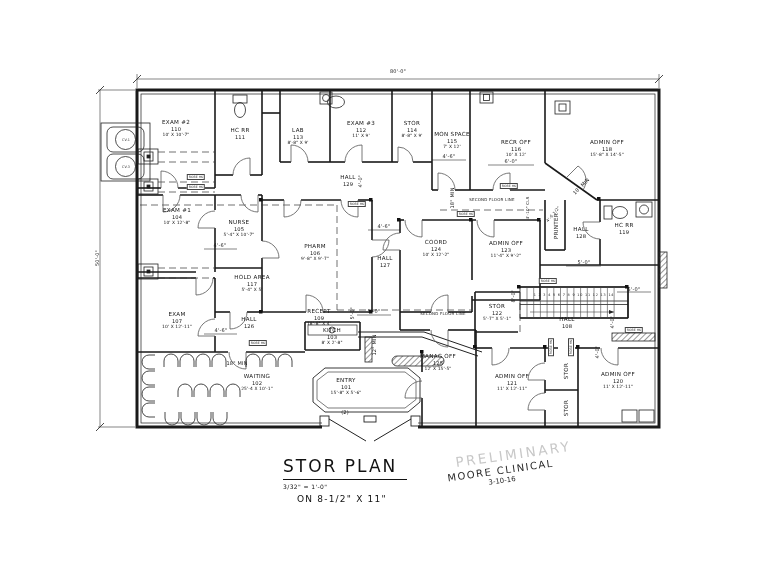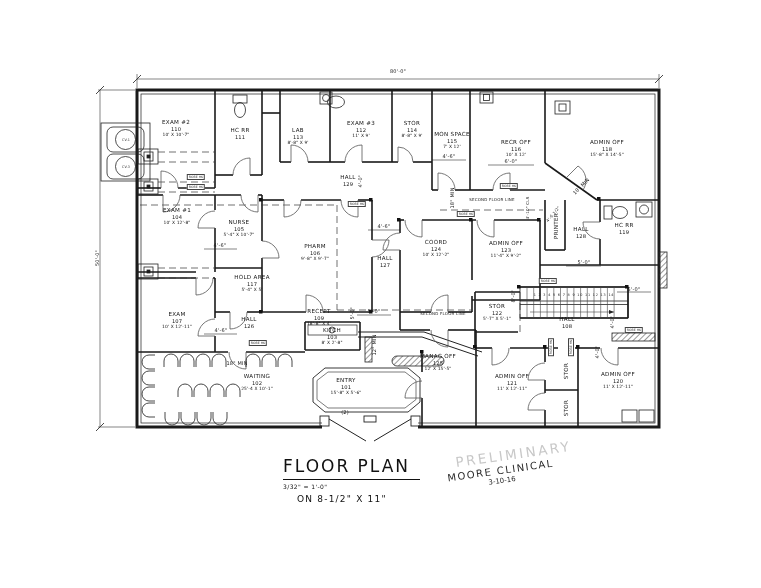--- a/index.html
+++ b/index.html
@@ -517,21 +517,21 @@
       <div class="tag" style="left: 258px; top: 343px; transform: translate(-50%, -50%); position: absolute;">ROBE HK</div>
       <div class="tag" style="left: 634px; top: 330px; transform: translate(-50%, -50%); position: absolute;">ROBE HK</div>
       <div class="tag" style="left: 551px; top: 347px; transform: translate(-50%, -50%) rotate(-90deg); position: absolute;">ROBE HK</div>
       <div class="tag" style="left: 571px; top: 347px; transform: translate(-50%, -50%) rotate(-90deg); position: absolute;">ROBE HK</div>
       <div class="eq" style="left: 126px; top: 140px; transform: translate(-50%, -50%); position: absolute;">CV-1</div>
       <div class="eq" style="left: 126px; top: 167px; transform: translate(-50%, -50%); position: absolute;">CV-3</div>
       <div class="stairnums" style="left: 574px; top: 295px; transform: translate(-50%, -50%); position: absolute;">1 2 3 4 5 6 7 8 9 10 11 12 13 14</div>
     </div>
 
   <div class="tb">
-    <div class="tb-title">FLOOR PLAN</div>
+    <div class="tb-title">STOR PLAN</div>
     <div class="tb-scale">3/32" = 1'-0"</div>
     <div class="tb-paper">ON 8-1/2" X 11"</div>
   </div>
 
   <div class="stamp">
     <div class="st1">PRELIMINARY</div>
     <div class="st2">MOORE CLINICAL</div>
     <div class="st3">3-10-16</div>
   </div>
 </div>

